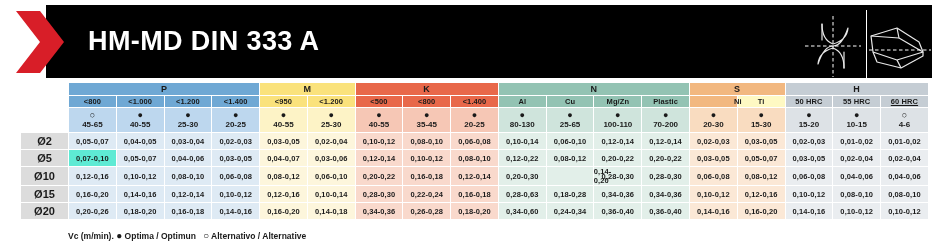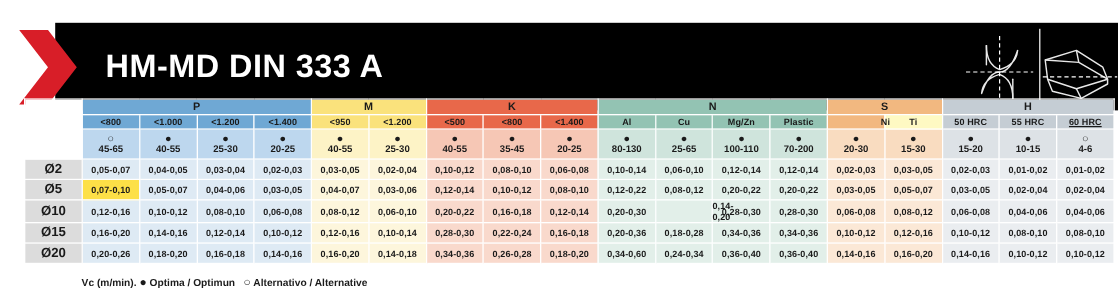--- a/index.html
+++ b/index.html
@@ -6,21 +6,21 @@
   body{
     width:932px;height:252px;
     background:#ffffff;
     font-family:"Liberation Sans", sans-serif;
     overflow:hidden;
     position:relative;
   }
 
   
   .titlebar{
-    position:absolute;left:0;top:19px;width:932px;height:73px;
+    position:absolute;left:0;top:5px;width:932px;height:73px;
   }
   .titlebar-black{
     position:absolute;left:46px;top:0;width:886px;height:73px;
     background:#000000;
   }
   .chevron{
     position:absolute;left:14px;top:4px;width:60px;height:66px;
   }
   .title-text{
     position:absolute;left:88px;top:0;height:73px;
@@ -315,21 +315,21 @@
           <td class="data-cell" style="background: rgb(226, 239, 233);">0,12-0,14</td>
           <td class="data-cell" style="background: rgb(226, 239, 233);">0,12-0,14</td>
           <td class="data-cell" style="background: rgb(251, 232, 214);">0,02-0,03</td>
           <td class="data-cell" style="background: rgb(251, 232, 214);">0,03-0,05</td>
           <td class="data-cell" style="background: rgb(234, 237, 240);">0,02-0,03</td>
           <td class="data-cell" style="background: rgb(234, 237, 240);">0,01-0,02</td>
           <td class="data-cell" style="background: rgb(234, 237, 240);">0,01-0,02</td>
         </tr>
         <tr>
           <td class="dia-cell">Ø5</td>
-          <td class="data-cell" style="background: #fde047;">0,07-0,10</td>
+          <td class="data-cell" style="background: #5eead4;">0,07-0,10</td>
           <td class="data-cell" style="background: rgb(222, 234, 244);">0,05-0,07</td>
           <td class="data-cell" style="background: rgb(222, 234, 244);">0,04-0,06</td>
           <td class="data-cell" style="background: rgb(222, 234, 244);">0,03-0,05</td>
           <td class="data-cell" style="background: rgb(253, 246, 220);">0,04-0,07</td>
           <td class="data-cell" style="background: rgb(253, 246, 220);">0,03-0,06</td>
           <td class="data-cell" style="background: rgb(249, 217, 204);">0,12-0,14</td>
           <td class="data-cell" style="background: rgb(249, 217, 204);">0,10-0,12</td>
           <td class="data-cell" style="background: rgb(249, 217, 204);">0,08-0,10</td>
           <td class="data-cell" style="background: rgb(226, 239, 233);">0,12-0,22</td>
           <td class="data-cell" style="background: rgb(226, 239, 233);">0,08-0,12</td>
@@ -366,21 +366,21 @@
           <td class="dia-cell">Ø15</td>
           <td class="data-cell" style="background: rgb(222, 234, 244);">0,16-0,20</td>
           <td class="data-cell" style="background: rgb(222, 234, 244);">0,14-0,16</td>
           <td class="data-cell" style="background: rgb(222, 234, 244);">0,12-0,14</td>
           <td class="data-cell" style="background: rgb(222, 234, 244);">0,10-0,12</td>
           <td class="data-cell" style="background: rgb(253, 246, 220);">0,12-0,16</td>
           <td class="data-cell" style="background: rgb(253, 246, 220);">0,10-0,14</td>
           <td class="data-cell" style="background: rgb(249, 217, 204);">0,28-0,30</td>
           <td class="data-cell" style="background: rgb(249, 217, 204);">0,22-0,24</td>
           <td class="data-cell" style="background: rgb(249, 217, 204);">0,16-0,18</td>
-          <td class="data-cell" style="background: rgb(226, 239, 233);">0,20-0,36</td>
+          <td class="data-cell" style="background: rgb(226, 239, 233);">0,28-0,63</td>
           <td class="data-cell" style="background: rgb(226, 239, 233);">0,18-0,28</td>
           <td class="data-cell" style="background: rgb(226, 239, 233);">0,34-0,36</td>
           <td class="data-cell" style="background: rgb(226, 239, 233);">0,34-0,36</td>
           <td class="data-cell" style="background: rgb(251, 232, 214);">0,10-0,12</td>
           <td class="data-cell" style="background: rgb(251, 232, 214);">0,12-0,16</td>
           <td class="data-cell" style="background: rgb(234, 237, 240);">0,10-0,12</td>
           <td class="data-cell" style="background: rgb(234, 237, 240);">0,08-0,10</td>
           <td class="data-cell" style="background: rgb(234, 237, 240);">0,08-0,10</td>
         </tr>
         <tr>

